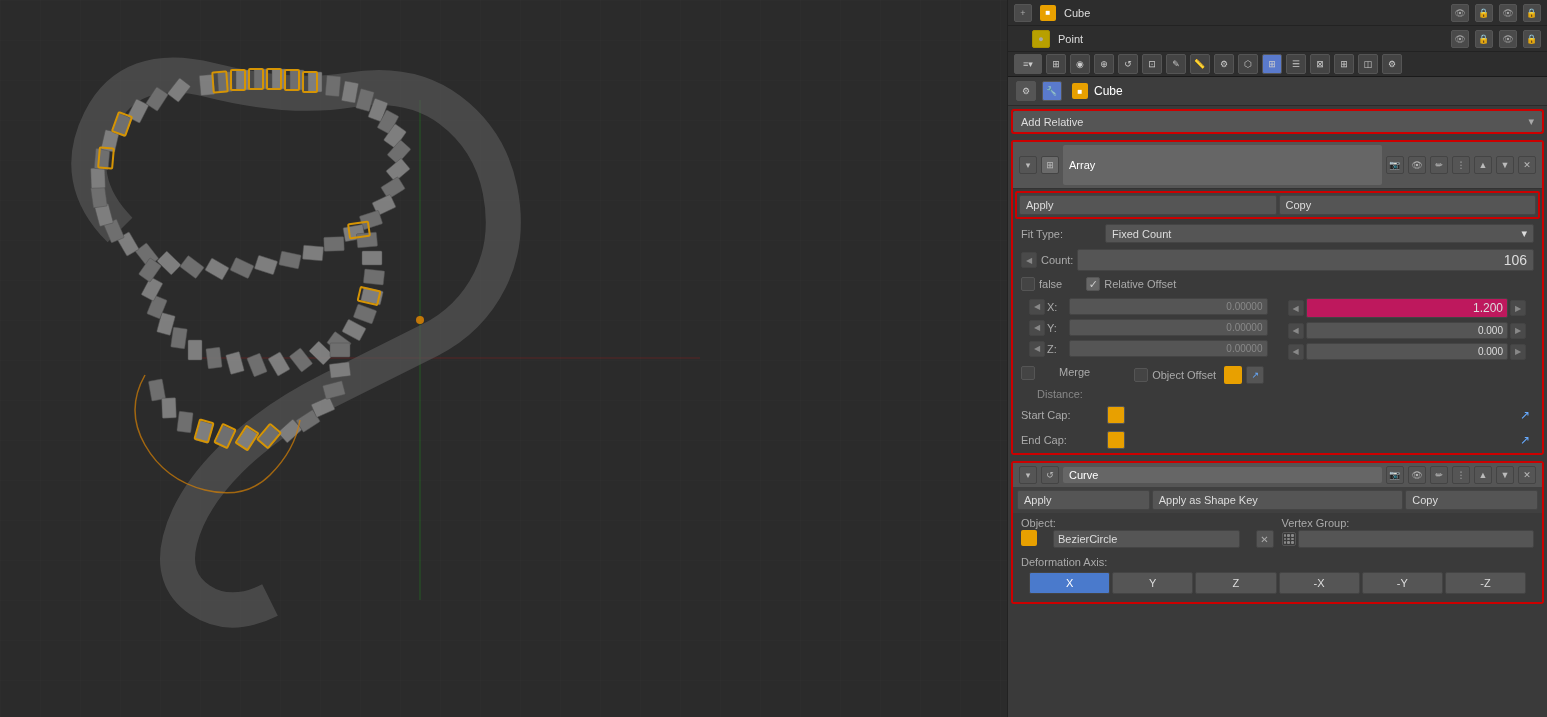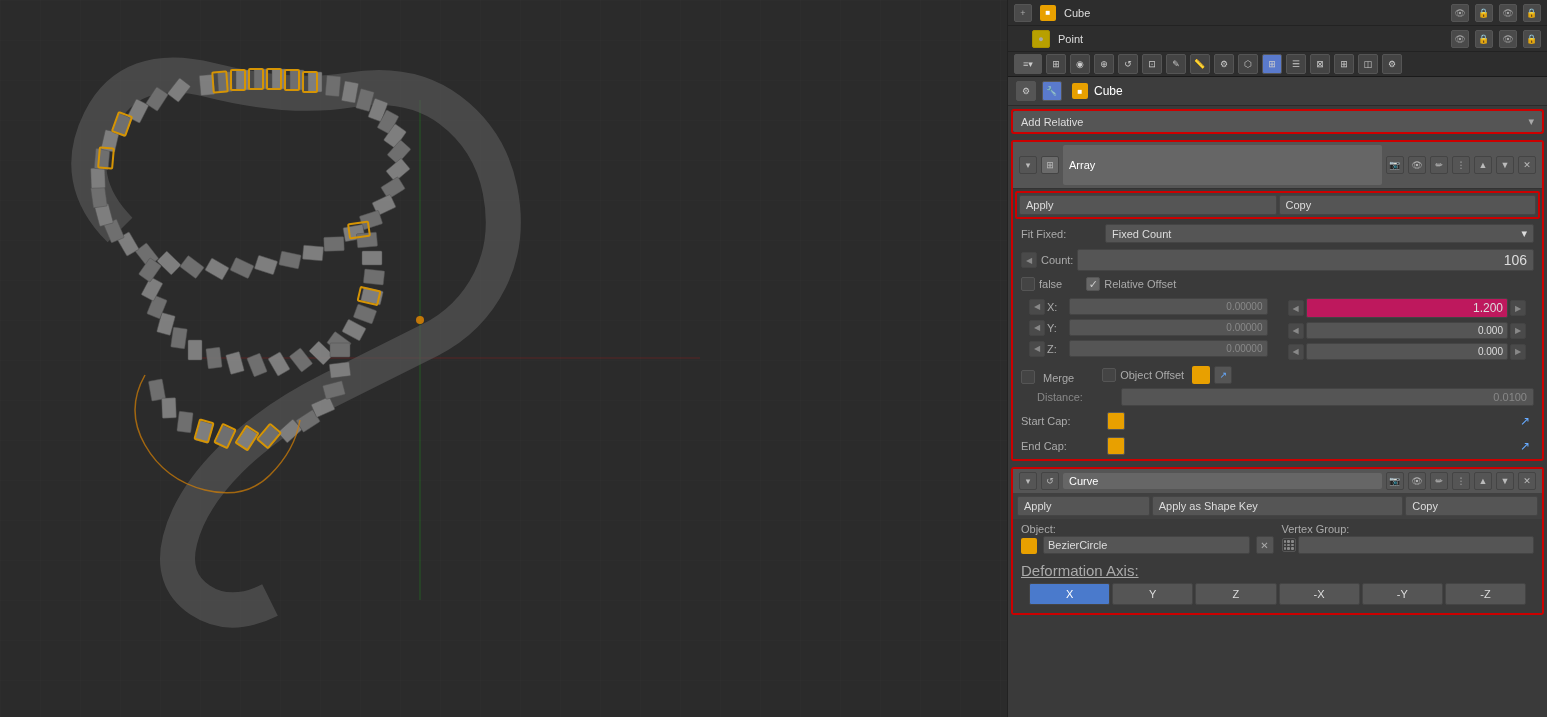--- a/index.html
+++ b/index.html
@@ -187,23 +187,23 @@
       display: flex;
       align-items: center;
       justify-content: center;
       font-size: 8px;
       color: #888;
       cursor: pointer;
     }
 
     .merge-row {
       display: flex;
-      align-items: flex-end;
+      align-items: flex-start;
       padding: 2px 8px;
-      gap: 8px;
+      gap: 24px;
     }
 
     .start-end-row {
       display: flex;
       align-items: center;
       padding: 3px 8px;
       gap: 6px;
       border-bottom: 1px solid #3a3a3a;
     }
 
@@ -592,21 +592,21 @@
     </div>
 
     <div style="border: 2px solid #cc0000; margin: 2px; border-radius: 2px; background: #404040; padding: 2px;">
       <div style="display: flex; gap: 2px;">
         <button class="apply-btn">Apply</button>
         <button class="apply-btn">Copy</button>
       </div>
     </div>
 
     <div class="fit-type-row">
-      <span class="fit-label">Fit Fixed:</span>
+      <span class="fit-label">Fit Type:</span>
       <div class="fit-value">
         <span>Fixed Count</span>
         <span>▾</span>
       </div>
     </div>
 
     <div class="count-row">
       <div class="count-arrow">◀</div>
       <span style="color: #aaa; font-size: 11px;">Count:</span>
       <input class="count-input" readonly="" style="background: rgb(85, 85, 85); border: 1px solid rgb(68, 68, 68); border-radius: 2px; color: rgb(221, 221, 221); padding: 2px 6px; font-size: 14px; text-align: right; flex: 1 1 0%;" value="106">
@@ -665,21 +665,20 @@
         <div class="checkbox"></div>
         <span style="color:#aaa; font-size:11px;">Object Offset</span>
         <div style="width: 18px; height: 18px; background: #e8a000; border-radius: 2px; margin-left: 4px;"></div>
         <div class="mod-icon-btn" style="color: #6af;">↗</div>
       </div>
     </div>
 
 
     <div class="dist-row">
       <span class="dist-label">Distance:</span>
-      <input class="dist-input" value="0.0100" readonly="" style="background: rgb(85, 85, 85); border: 1px solid rgb(68, 68, 68); border-radius: 2px; color: rgb(136, 136, 136); padding: 2px 6px; font-size: 11px; text-align: right; flex: 1 1 0%;">
     </div>
 
     <div class="start-end-row">
       <span class="cap-label">Start Cap:</span>
       <div class="cap-color-btn"></div>
       <div style="flex:1;"></div>
       <div class="cap-link-icon">↗</div>
     </div>
 
     <div class="start-end-row">
@@ -706,21 +705,21 @@
 
     <div style="display: flex; gap: 2px; padding: 3px 4px; background: #404040;">
       <button class="apply-btn">Apply</button>
       <button class="apply-btn" style="flex:2;">Apply as Shape Key</button>
       <button class="apply-btn">Copy</button>
     </div>
 
     <div style="display: flex; padding: 3px 8px; gap: 8px; border-bottom: 1px solid #3a3a3a;">
       <div style="flex:1;">
         <div style="color: #aaa; font-size: 11px; padding: 1px 0;">Object:</div>
-        <div style="display: flex; gap: 6px; align-items: flex-end;">
+        <div style="display: flex; gap: 16px; align-items: flex-start;">
           <div style="width:16px; height:16px; background:#e8a000; border-radius:2px; flex-shrink:0;"></div>
           <input style="flex: 1 1 0%; background: rgb(85, 85, 85); border: 1px solid rgb(68, 68, 68); border-radius: 2px; color: rgb(221, 221, 221); padding: 2px 4px; font-size: 11px;" readonly="" value="BezierCircle">
           <div class="obj-clear-btn">✕</div>
         </div>
       </div>
       <div style="flex:1;">
         <div style="color: #aaa; font-size: 11px; padding: 1px 0;">Vertex Group:</div>
         <div style="display: flex; gap: 2px; align-items: center;">
           <div class="grid-dot">
             <span></span>
@@ -732,21 +731,21 @@
             <span></span>
               <span></span>
               <span></span>
           </div>
           <input style="flex: 1 1 0%; background: rgb(85, 85, 85); border: 1px solid rgb(68, 68, 68); border-radius: 2px; color: rgb(221, 221, 221); padding: 2px 4px; font-size: 11px;" value="" readonly="">
         </div>
       </div>
     </div>
 
     <div style="padding: 3px 8px 3px; border-bottom: 1px solid #3a3a3a;">
-      <div style="color: #aaa; font-size: 15px; padding: 1px 0; text-decoration: underline;">Deformation Axis:</div>
+      <div style="color: #aaa; font-size: 11px; padding: 1px 0;">Deformation Axis:</div>
       <div class="deform-axis-row">
         <div class="axis-btn active">X</div>
         <div class="axis-btn">Y</div>
         <div class="axis-btn">Z</div>
         <div class="axis-btn">-X</div>
         <div class="axis-btn">-Y</div>
         <div class="axis-btn">-Z</div>
       </div>
     </div>
   </div>

